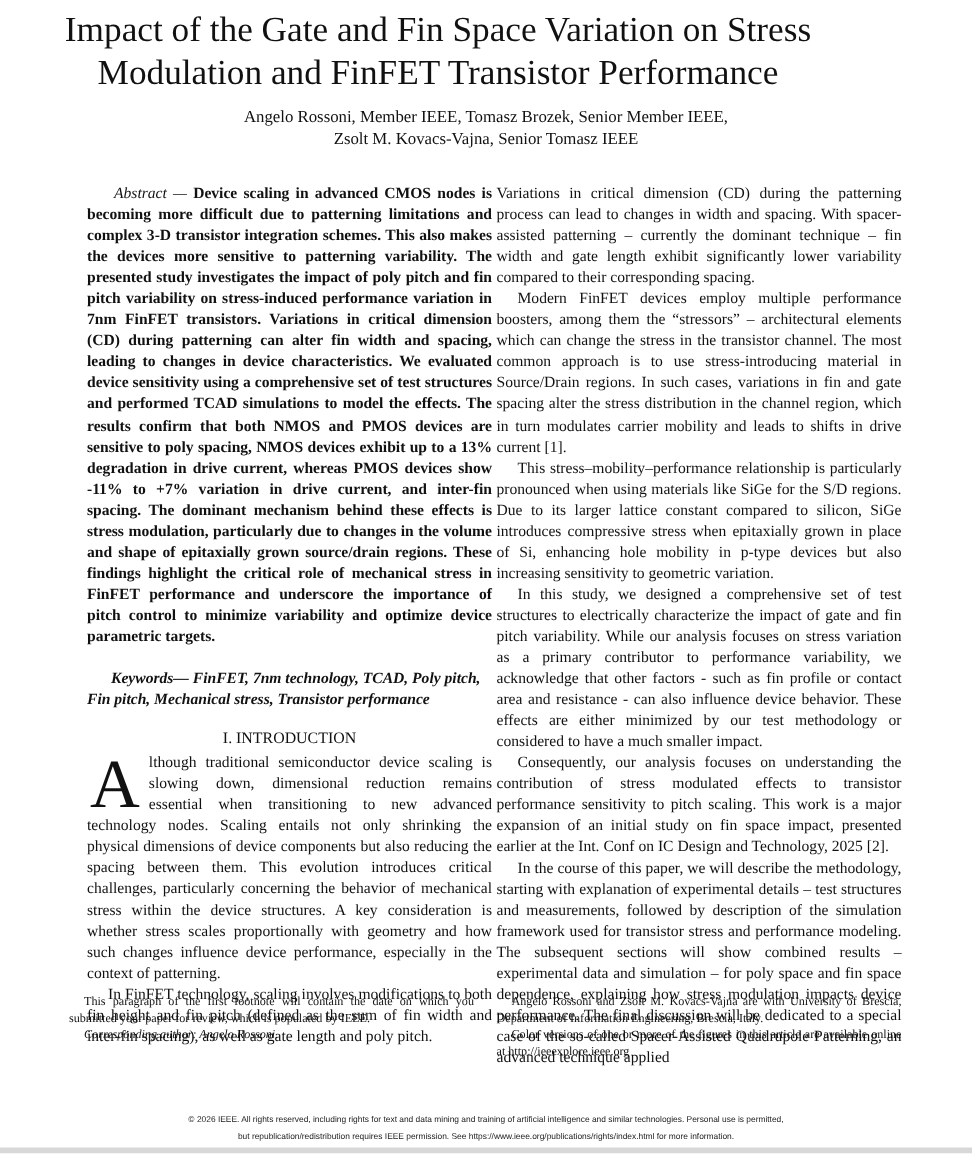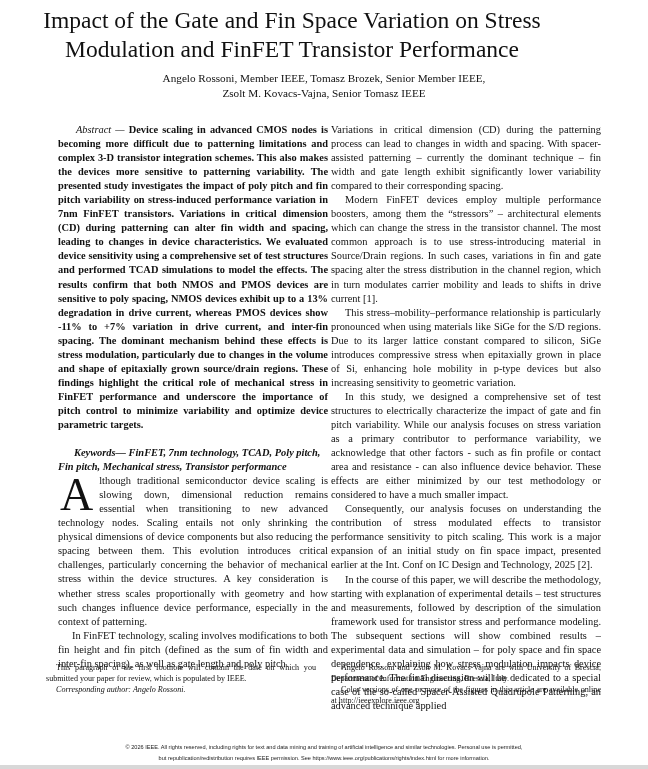--- a/index.html
+++ b/index.html
@@ -34,20 +34,21 @@
 </h1>
 
 <div class="authors">
   <span>Angelo Rossoni, Member IEEE, Tomasz Brozek, Senior Member IEEE,</span><br>
   <span>Zsolt M. Kovacs-Vajna, Senior Tomasz IEEE</span>
 </div>
 
 <div class="col left">
   <p class="abstract"><span class="lbl">Abstract —</span><span> Device scaling in advanced CMOS nodes is becoming more difficult due to patterning limitations and complex 3-D transistor integration schemes. This also makes the devices more sensitive to patterning variability. The presented study investigates the impact of poly pitch and fin pitch variability on stress-induced performance variation in 7nm FinFET transistors. Variations in critical dimension (CD) during patterning can alter fin width and spacing, leading to changes in device characteristics. We evaluated device sensitivity using a comprehensive set of test structures and performed TCAD simulations to model the effects. The results confirm that both NMOS and PMOS devices are sensitive to poly spacing, NMOS devices exhibit up to a 13% degradation in drive current, whereas PMOS devices show -11% to +7% variation in drive current, and inter-fin spacing. The dominant mechanism behind these effects is stress modulation, particularly due to changes in the volume and shape of epitaxially grown source/drain regions. These findings highlight the critical role of mechanical stress in FinFET performance and underscore the importance of pitch control to minimize variability and optimize device parametric targets.</span></p>
   <p class="keywords">Keywords— FinFET, 7nm technology, TCAD, Poly pitch, Fin pitch, Mechanical stress, Transistor performance</p>
+  <p class="section-heading">I. INTRODUCTION</p>
   <p><span class="dropcap">A</span><span>lthough traditional semiconductor device scaling is slowing down, dimensional reduction remains essential when transitioning to new advanced technology nodes. Scaling entails not only shrinking the physical dimensions of device components but also reducing the spacing between them. This evolution introduces critical challenges, particularly concerning the behavior of mechanical stress within the device structures. A key consideration is whether stress scales proportionally with geometry and how such changes influence device performance, especially in the context of patterning.</span></p>
   <p class="ind">In FinFET technology, scaling involves modifications to both fin height and fin pitch (defined as the sum of fin width and inter-fin spacing), as well as gate length and poly pitch.</p>
 </div>
 
 <div class="col right">
   <p>Variations in critical dimension (CD) during the patterning process can lead to changes in width and spacing. With spacer-assisted patterning – currently the dominant technique – fin width and gate length exhibit significantly lower variability compared to their corresponding spacing.</p>
   <p class="ind">Modern FinFET devices employ multiple performance boosters, among them the “stressors” – architectural elements which can change the stress in the transistor channel. The most common approach is to use stress-introducing material in Source/Drain regions. In such cases, variations in fin and gate spacing alter the stress distribution in the channel region, which in turn modulates carrier mobility and leads to shifts in drive current [1].</p>
   <p class="ind">This stress–mobility–performance relationship is particularly pronounced when using materials like SiGe for the S/D regions. Due to its larger lattice constant compared to silicon, SiGe introduces compressive stress when epitaxially grown in place of Si, enhancing hole mobility in p-type devices but also increasing sensitivity to geometric variation.</p>
   <p class="ind">In this study, we designed a comprehensive set of test structures to electrically characterize the impact of gate and fin pitch variability. While our analysis focuses on stress variation as a primary contributor to performance variability, we acknowledge that other factors - such as fin profile or contact area and resistance - can also influence device behavior. These effects are either minimized by our test methodology or considered to have a much smaller impact.</p>
   <p class="ind">Consequently, our analysis focuses on understanding the contribution of stress modulated effects to transistor performance sensitivity to pitch scaling. This work is a major expansion of an initial study on fin space impact, presented earlier at the Int. Conf on IC Design and Technology, 2025 [2].</p>

